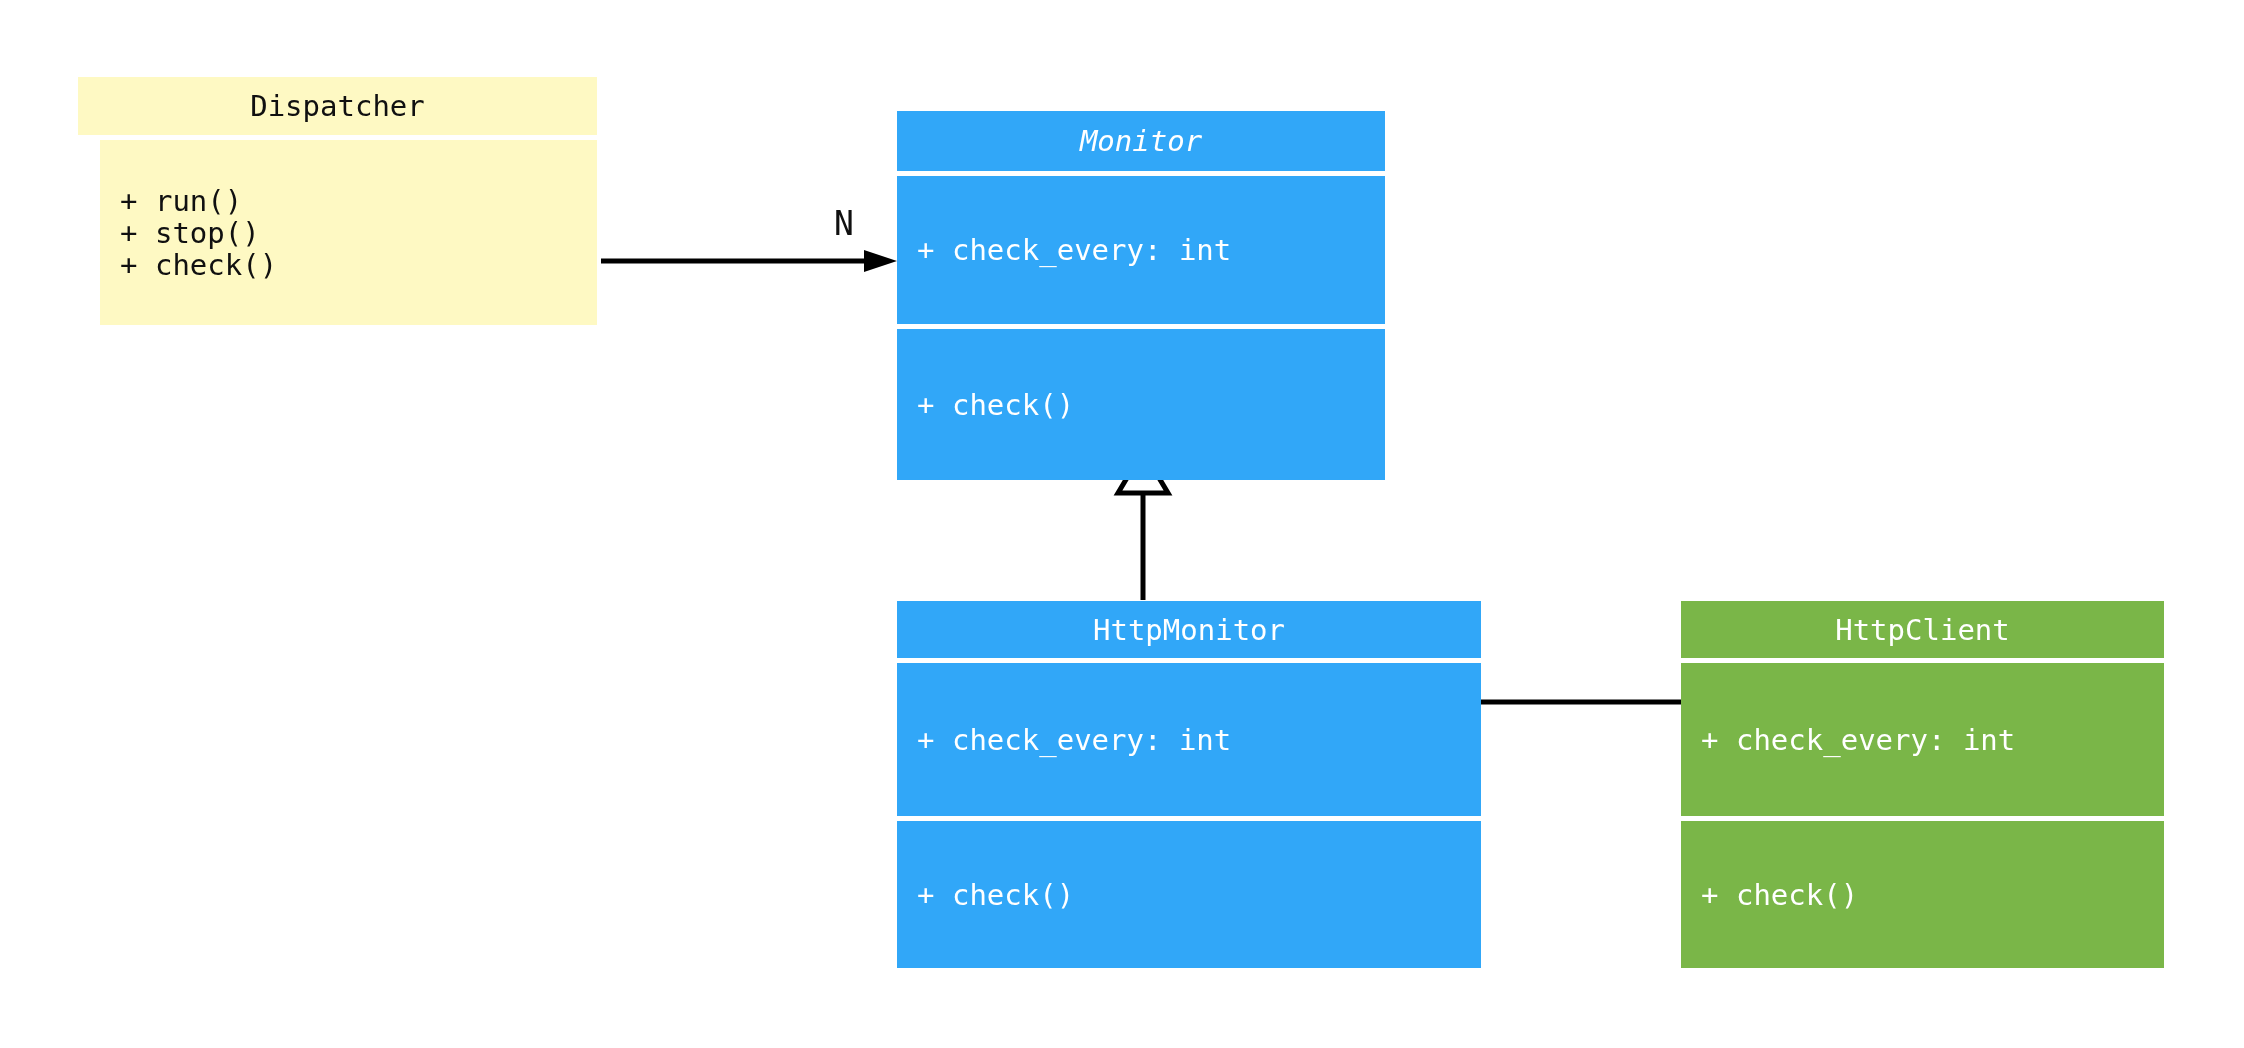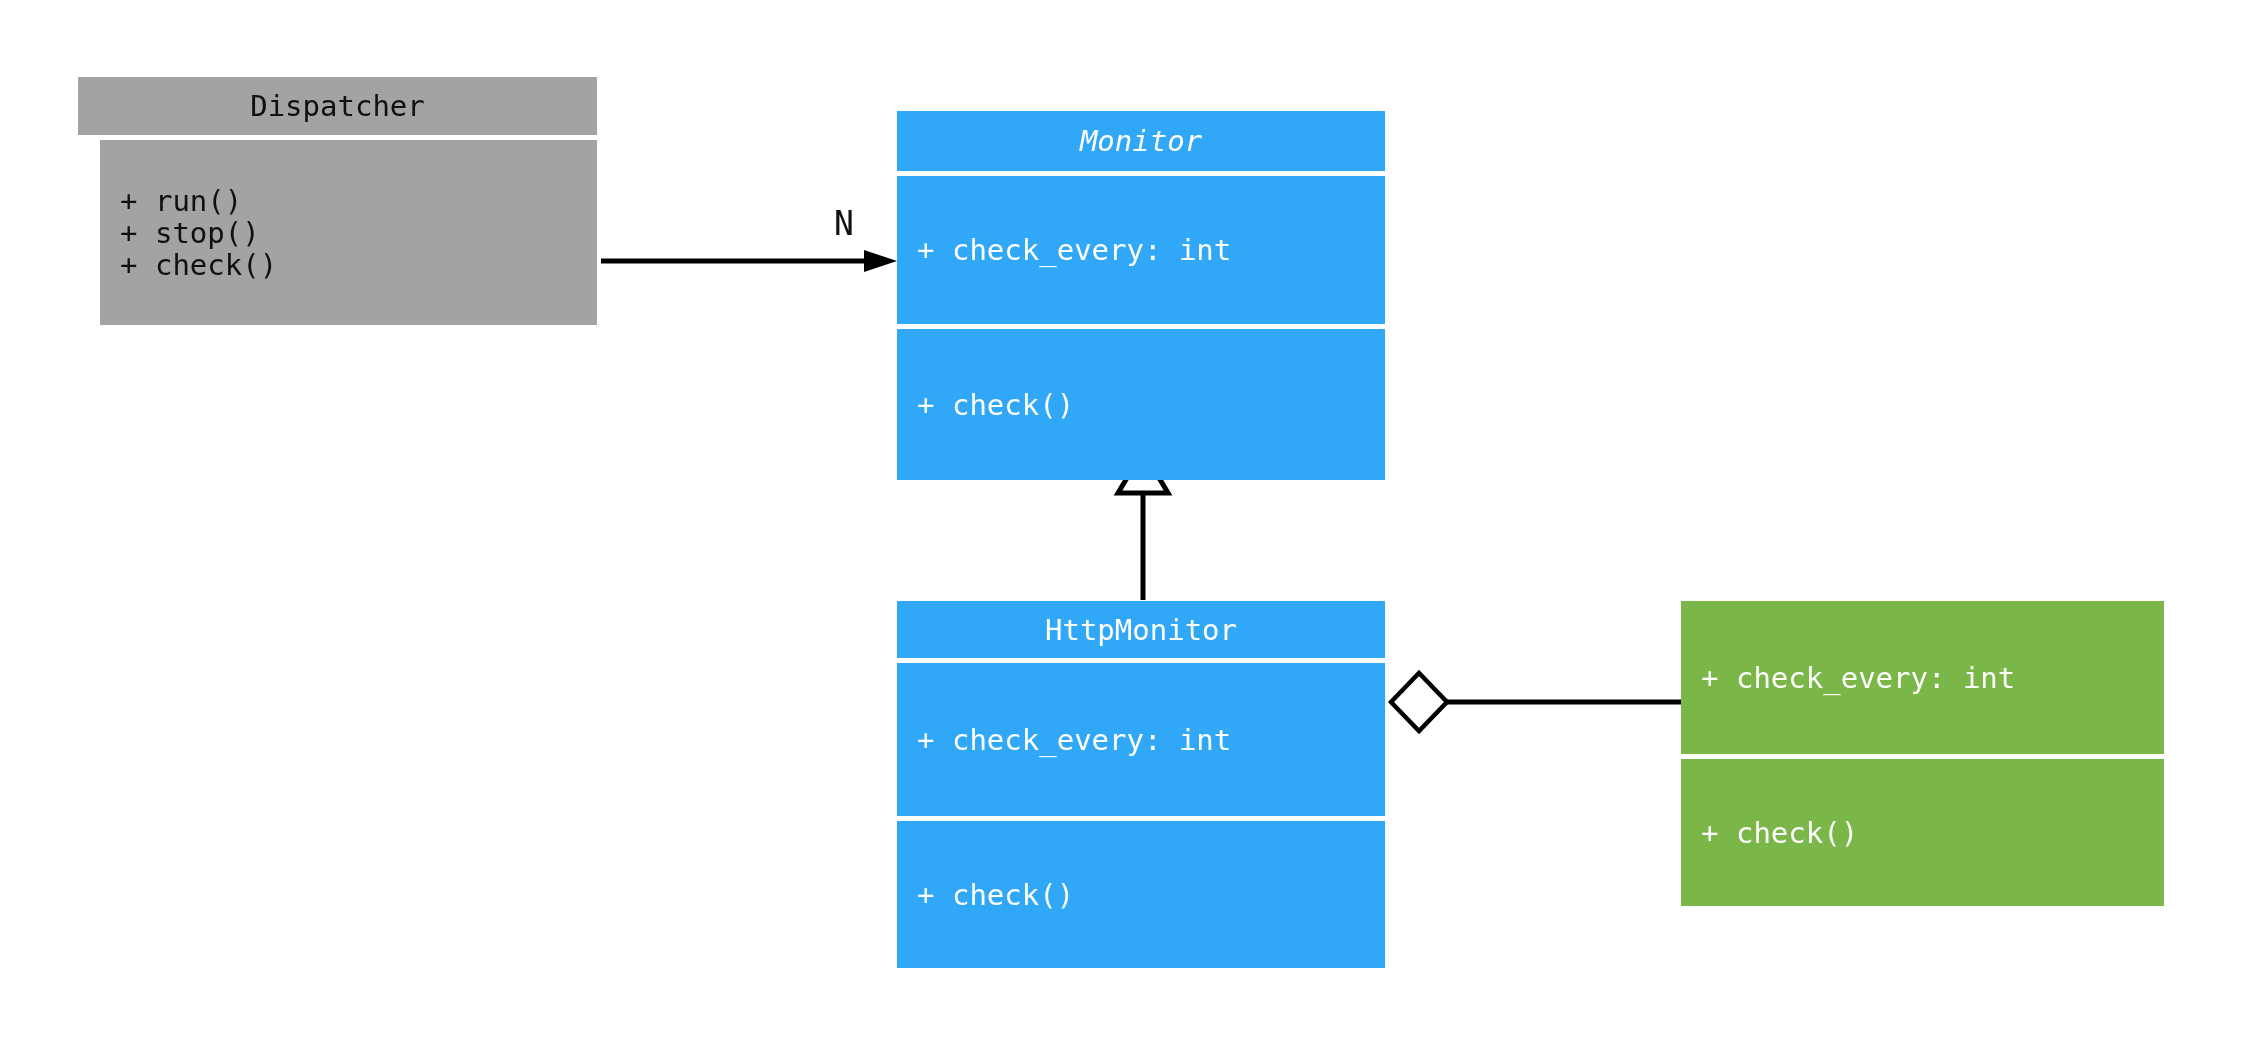--- a/index.html
+++ b/index.html
@@ -44,38 +44,38 @@
     flex-direction: column;
     align-items: flex-start;
     justify-content: center;
     padding-left: 20px;
   }
   .methods-row .member-line {
     line-height: 32px;
     white-space: pre;
   }
   
-  .c-yellow { background: #a3a3a3; color: #101010; }
+  .c-yellow { background: #fef9c3; color: #101010; }
   .c-blue   { background: #31A7F8; color: #ffffff; }
   .c-green  { background: #7AB648; color: #ffffff; }
 
   
   #class-dispatcher { left: 78px; top: 77px; width: 519px; }
   #class-dispatcher .title-row   { height: 58px; }
   #class-dispatcher .attrs-row   { height: 116px; }
   #class-dispatcher .methods-row { height: 185px; margin-left: 22px; }
 
   
   #class-monitor { left: 897px; top: 76px; width: 488px; margin-top: 35px; }
   #class-monitor .title-row   { height: 60px; font-style: italic; }
   #class-monitor .attrs-row   { height: 148px; }
   #class-monitor .methods-row { height: 151px; }
 
   
-  #class-http-monitor { left: 897px; top: 601px; width: 488px; border-radius: 28px; }
+  #class-http-monitor { left: 897px; top: 601px; width: 584px; border-radius: 28px; }
   #class-http-monitor .title-row   { height: 57px; }
   #class-http-monitor .attrs-row   { height: 153px; }
   #class-http-monitor .methods-row { height: 147px; }
 
   
   #class-http-client { left: 1681px; top: 601px; width: 483px; }
   #class-http-client .title-row   { height: 57px; }
   #class-http-client .attrs-row   { height: 153px; }
   #class-http-client .methods-row { height: 147px; }
 
@@ -129,20 +129,21 @@
     <div class="row title-row c-blue">HttpMonitor</div>
     <div class="row attrs-row member-row c-blue">
       <span class="member-line">+ check_every: int</span>
     </div>
     <div class="row methods-row c-blue">
       <span class="member-line">+ check()</span>
     </div>
   </div>
 
   <div class="uml-class" id="class-http-client">
+    <div class="row title-row c-green">HttpClient</div>
     <div class="row attrs-row member-row c-green">
       <span class="member-line">+ check_every: int</span>
     </div>
     <div class="row methods-row c-green">
       <span class="member-line">+ check()</span>
     </div>
   </div>
 
   <div class="edge-label">N</div>
 

